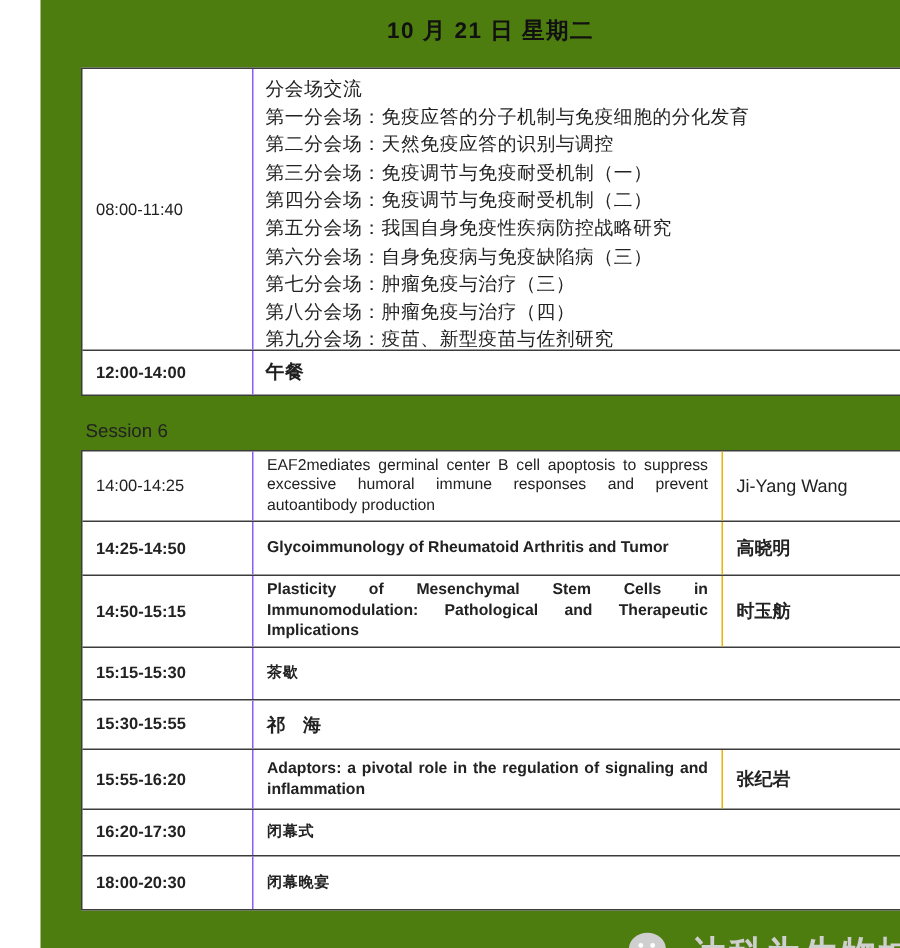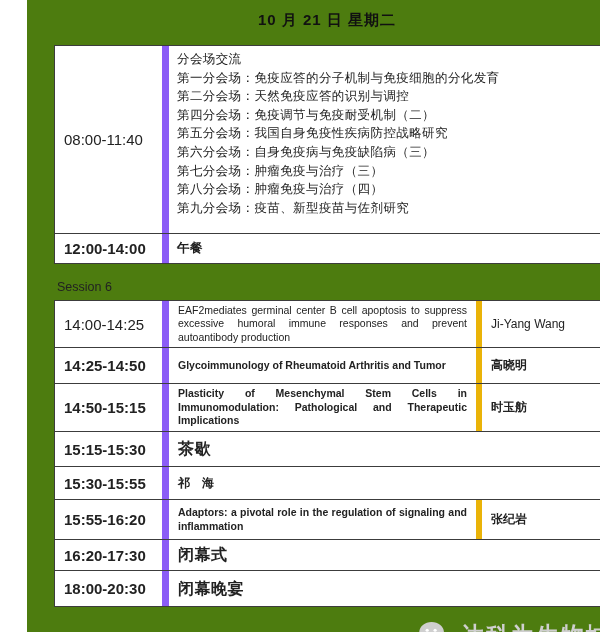--- a/index.html
+++ b/index.html
@@ -12,37 +12,37 @@
     font-weight:bold;font-size:15px;letter-spacing:1px;color:#111;
   }
   
   .tbl{position:absolute;left:27px;width:550px;border:1px solid #3c3c3c;box-sizing:border-box;background:#fff;}
   .tbl1{top:45px;}
   .tbl2{top:300px;}
   .row{display:flex;box-sizing:border-box;}
   .row + .row{border-top:1px solid #3c3c3c;font-weight:bold;}
   .cell{box-sizing:border-box;}
   .time{
-    flex:0 0 114px;width:114px;border-right:7px solid #8b5cf6;
-    display:flex;align-items:center;padding-left:9px;font-size:15px;color:#222;
+    flex:0 0 114px;width:114px;border-right:1px solid #8b5cf6;
+    display:flex;align-items:center;padding-left:9px;font-size:11px;color:#222;
   }
   
   .rowA{height:187px;}
   .rowB{height:30px;}
   .sessions{flex:1;padding:4px 6px 0 8px;}
   .sline{font-size:12.5px;line-height:18.6px;letter-spacing:0.4px;color:#222;}
   .lunch{flex:1;display:flex;align-items:center;padding-left:8px;font-size:12.5px;letter-spacing:0.5px;}
   .session-label{position:absolute;left:30px;top:280px;font-size:12.5px;color:#222;text-align:right;}
   
   .title-cell{
-    flex:0 0 313px;width:313px;border-right:6px solid #eab308;
+    flex:0 0 313px;width:313px;border-right:1px solid #eab308;
     display:flex;align-items:center;padding:3px 9px;
   }
   .title-txt{font-size:10.5px;line-height:13.5px;text-align:justify;text-align-last:left;width:100%;color:#222;}
-  .title-txt.cn{font-size:16px;letter-spacing:0.5px;}
+  .title-txt.cn{font-size:10px;letter-spacing:0.5px;}
   .speaker{flex:1;display:flex;align-items:center;padding-left:9px;font-size:12px;color:#222;}
   .merged .title-cell{flex:1;width:auto;border-right:none;}
   .h46{height:46px;}.h36{height:36px;}.h48{height:48px;}.h35{height:35px;}
   .h33{height:33px;}.h40{height:40px;}.h31{height:31px;justify-content:flex-end;}
   
   .watermark{
     position:absolute;top:620px;right:16px;display:flex;align-items:center;gap:7px;
     color:#cfcfcf;
   }
   .watermark-text{font-size:23px;letter-spacing:2px;font-weight:bold;}
@@ -55,20 +55,21 @@
 
   <div class="doc-title">10 月 21 日  星期二</div>
 
   <div class="tbl tbl1">
     <div class="row rowA">
       <div class="cell time">08:00-11:40</div>
       <div class="cell sessions">
         <div class="sline">分会场交流</div>
         <div class="sline">第一分会场：免疫应答的分子机制与免疫细胞的分化发育</div>
         <div class="sline">第二分会场：天然免疫应答的识别与调控</div>
+        <div class="sline">第三分会场：免疫调节与免疫耐受机制（一）</div>
         <div class="sline">第四分会场：免疫调节与免疫耐受机制（二）</div>
         <div class="sline">第五分会场：我国自身免疫性疾病防控战略研究</div>
         <div class="sline">第六分会场：自身免疫病与免疫缺陷病（三）</div>
         <div class="sline">第七分会场：肿瘤免疫与治疗（三）</div>
         <div class="sline">第八分会场：肿瘤免疫与治疗（四）</div>
         <div class="sline">第九分会场：疫苗、新型疫苗与佐剂研究</div>
       </div>
     </div>
     <div class="row rowB">
       <div class="cell time">12:00-14:00</div>

